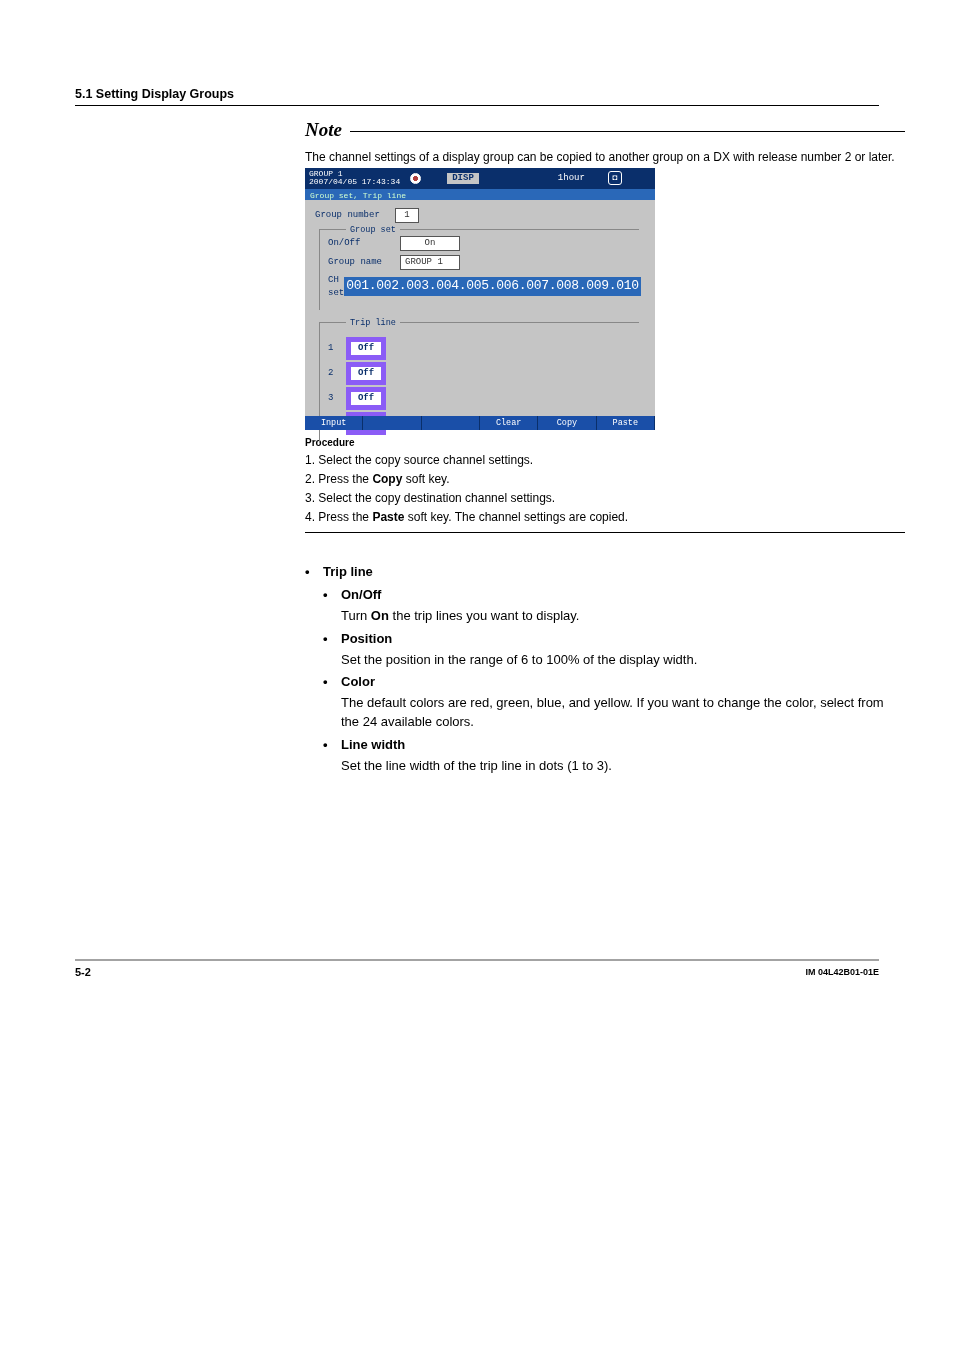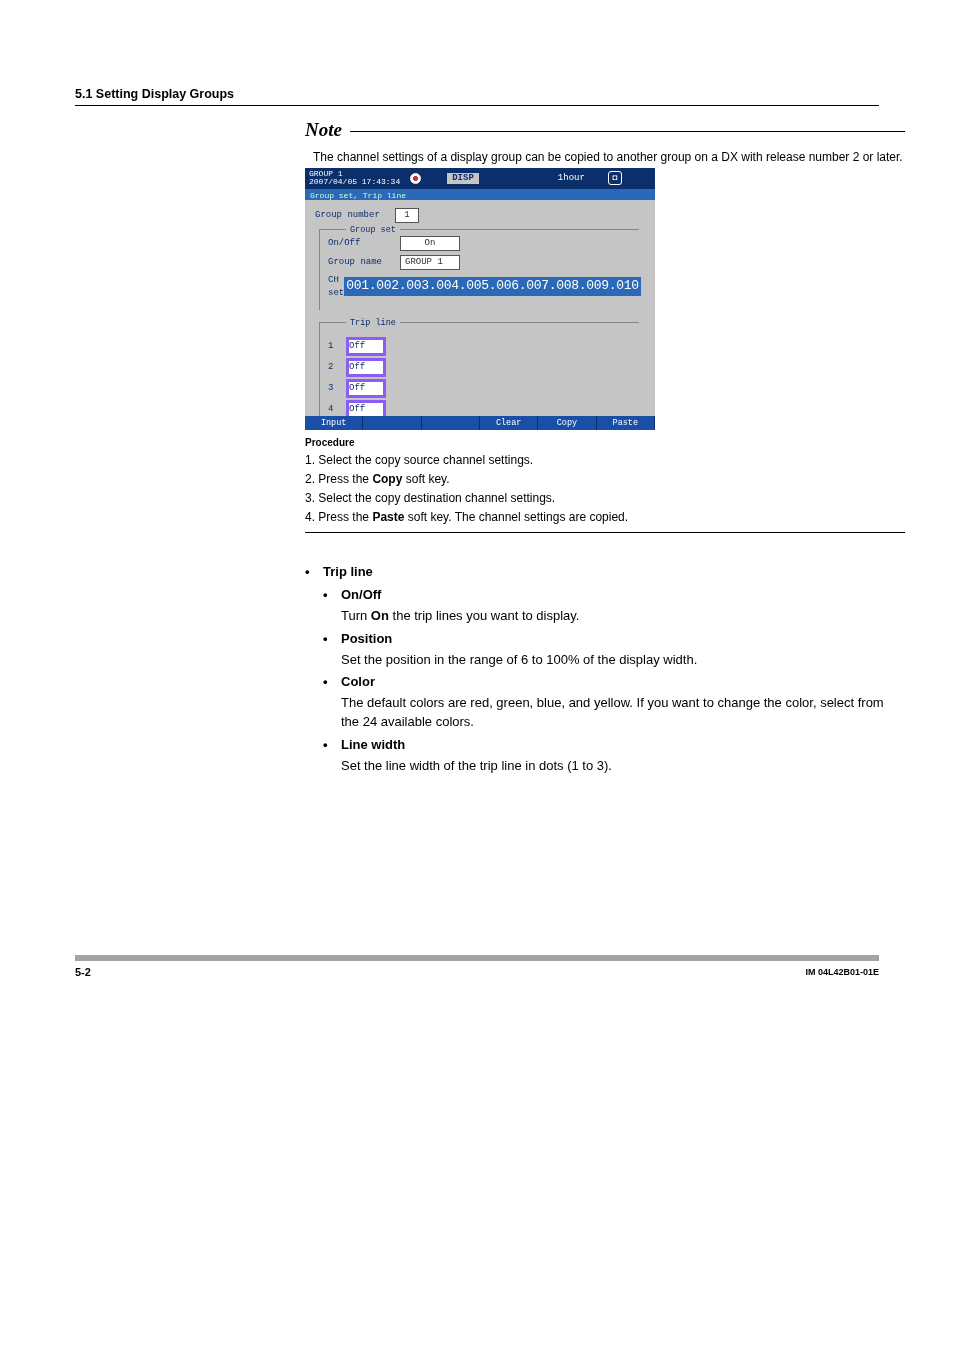--- a/index.html
+++ b/index.html
@@ -46,21 +46,20 @@
   .note-line {
     flex: 1;
     border-bottom: 1px solid #000;
     position: relative;
     top: -4px;
   }
   .note-text {
     font-size: 12px;
     margin-top: 4px;
     line-height: 1.5;
-    margin-left: 8px;
   }
 
   
   .device {
     width: 350px;
     height: 262px;
     background: #c5c5c5;
     font-family: "Courier New", monospace;
     font-size: 9px;
     position: relative;
@@ -149,21 +148,21 @@
   }
   .ch-field {
     background: #2a68b8;
     color: #fff;
     padding: 0 2px;
     font-size: 13px;
     letter-spacing: -0.3px;
   }
   .trip-row { display:flex; align-items:center; gap:10px; margin-bottom:2px;}
   .trip-row .num { width: 8px; }
-  .trip-row .val { background:#fff; border:3px solid #8b5cf6; width:40px; text-align:left; }
+  .trip-row .val { background:#fff; border:5px solid #8b5cf6; width:40px; text-align:center;font-weight:bold; }
   .dev-footer {
     position:absolute;
     left:0; right:0; bottom:0;
     height: 14px;
     display:flex;
   }
   .dev-footer .btn {
     flex:1;
     background:#1a4fa8;
     color:#fff;
@@ -206,21 +205,21 @@
     margin: 4px 0 2px 18px;
   }
   .body-text { margin-left: 18px; margin-bottom: 2px;}
   .sub-body-text { margin-left: 36px; margin-bottom: 2px;}
   .em { font-weight: bold; }
 
   .footer {
     position: absolute;
     left: 75px; right: 75px;
     bottom: 58px;
-    border-top: 6px solid #a3a3a3;
+    border-top: 2px solid #a3a3a3;
     padding-top: 4px;
     display:flex;
     justify-content: space-between;
     font-size: 11px;
   }
   .footer .pg { font-weight: bold; }
   .footer .doc { font-weight: bold; font-size: 9px; padding-top:1px;}
 </style>
 </head>
 <body>

